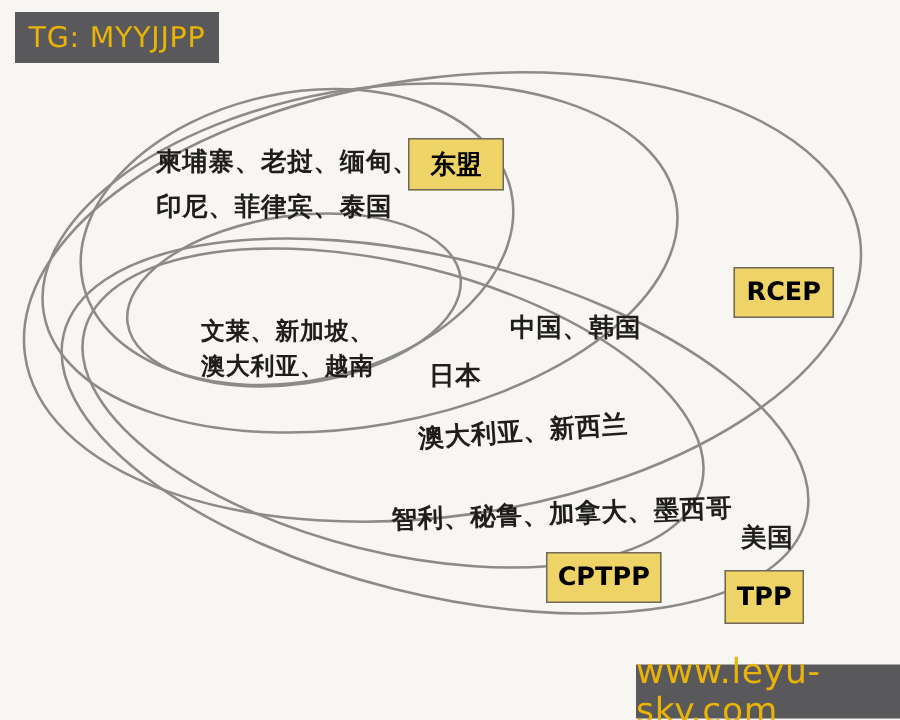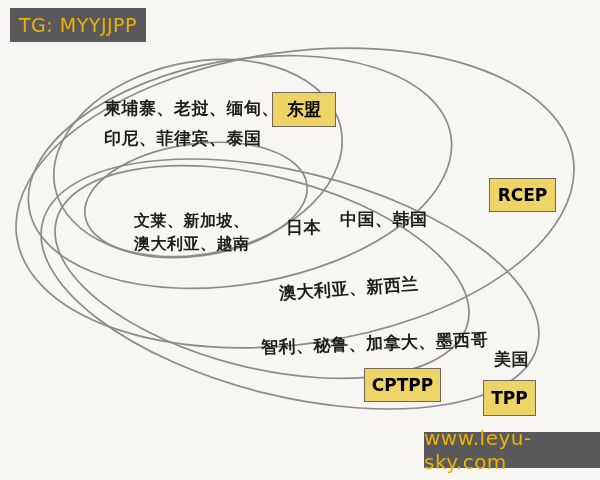--- a/index.html
+++ b/index.html
@@ -9,21 +9,21 @@
     font-family:"DejaVu Sans","Liberation Sans",sans-serif;
   }
   .venn{position:absolute;left:0;top:0;width:600px;height:480px;}
   .venn ellipse{fill:none;stroke:#8c8b89;stroke-width:1.7;}
   .badge{
     position:absolute;background:#59585a;color:#eab308;
     display:flex;align-items:center;justify-content:center;
     font-size:19px;letter-spacing:0.5px;
   }
   .badge.tg{left:10px;top:8px;width:136px;height:34px;}
-  .badge.site{left:424px;top:432px;width:176px;height:36px;font-size:20px;}
+  .badge.site{left:424px;top:443px;width:176px;height:36px;font-size:23px;}
   .node{
     position:absolute;background:#eed367;border:1.6px solid #6e675a;
     display:flex;align-items:center;justify-content:center;
     font-weight:bold;color:#000000;font-size:17px;box-sizing:border-box;
   }
   .lbl{
     position:absolute;color:#1f1e1c;font-weight:bold;font-size:17px;
     white-space:nowrap;letter-spacing:0.5px;line-height:30px;
   }
   .lbl.small{font-size:16px;margin-top:40px;}
@@ -45,21 +45,21 @@
   </svg>
 
   <div class="lbl" style="left:104px;top:93px;">柬埔寨、老挝、缅甸、</div>
   <div class="lbl" style="left:104px;top:123px;">印尼、菲律宾、泰国</div>
 
   <div class="lbl small" style="left:134px;top:166px;">文莱、新加坡、</div>
   <div class="lbl small" style="left:134px;top:189px;">澳大利亚、越南</div>
 
   <div class="lbl" style="left:340px;top:156px;margin-top:48px;">中国、韩国</div>
 
-  <div class="lbl" style="left:286px;top:212px;">日本</div>
+  <div class="lbl" style="left:286px;top:236px;">日本</div>
 
   <div class="lbl rot-aus" style="left:279px;top:278px;">澳大利亚、新西兰</div>
 
   <div class="lbl rot-amer" style="left:261px;top:332px;">智利、秘鲁、加拿大、墨西哥</div>
 
   <div class="lbl" style="left:494px;top:344px;">美国</div>
 
   <div class="node" style="left:272px;top:92px;width:64px;height:35px;">东盟</div>
   <div class="node" style="left:489px;top:178px;width:67px;height:34px;">RCEP</div>
   <div class="node" style="left:483px;top:380px;width:53px;height:36px;">TPP</div>

